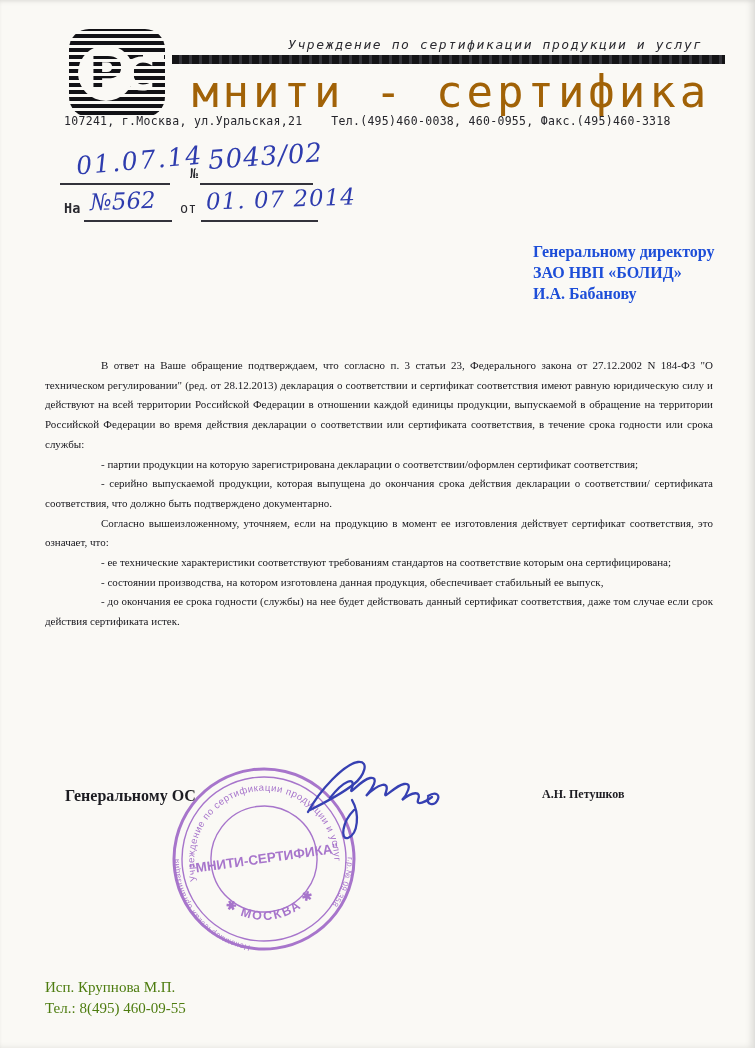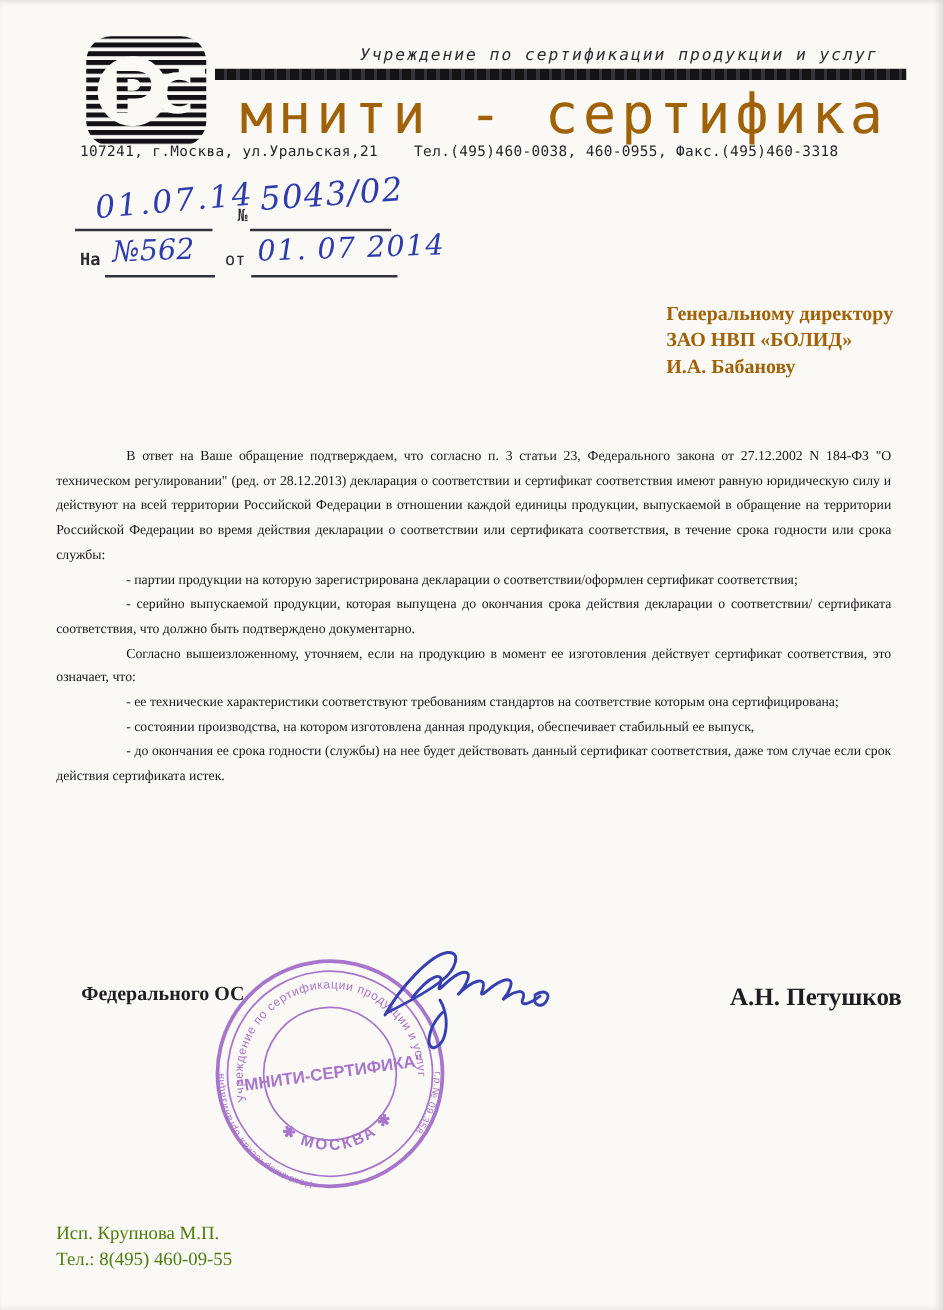--- a/index.html
+++ b/index.html
@@ -47,31 +47,31 @@
   .lbl-na{left:64px;top:200px;font-weight:bold;}
   .lbl-ot{left:180px;top:200px;}
   .uline{position:absolute;height:2px;background:#33333b;}
   .u1{left:60px;top:183px;width:110px;}
   .u2{left:200px;top:183px;width:113px;}
   .u3{left:84px;top:220px;width:88px;}
   .u4{left:201px;top:220px;width:117px;}
   
   .recipient{
     position:absolute;left:533px;top:241px;
-    font-weight:bold;font-size:16px;line-height:21px;color:#a16207;
+    font-weight:bold;font-size:16px;line-height:21px;color:#1d4ed8;
   }
   
   .body-text{
     position:absolute;left:45px;top:356px;width:668px;
     font-size:11px;line-height:19.7px;text-align:justify;color:#17171d;
   }
   .body-text p{margin:0;text-indent:56px;}
   
   .signoff-left{position:absolute;left:65px;top:787px;font-weight:bold;font-size:16px;}
-  .signoff-right{position:absolute;left:584px;top:787px;font-weight:bold;font-size:20px;}
+  .signoff-right{position:absolute;left:542px;top:787px;font-weight:bold;font-size:12px;}
   .stamp{position:absolute;left:167px;top:762px;opacity:0.88;}
   .autograph{position:absolute;left:300px;top:750px;}
   
   .footer{
     position:absolute;left:45px;top:977px;
     font-size:15px;line-height:21px;color:#4d7c0f;
   }
 </style>
 </head>
 <body>
@@ -117,21 +117,21 @@
   <div class="body-text">
       <p>В ответ на Ваше обращение подтверждаем, что согласно п. 3 статьи 23, Федерального закона от 27.12.2002 N 184-ФЗ "О техническом регулировании" (ред. от 28.12.2013) декларация о соответствии и сертификат соответствия имеют равную юридическую силу и действуют на всей территории Российской Федерации в отношении каждой единицы продукции, выпускаемой в обращение на территории Российской Федерации во время действия декларации о соответствии или сертификата соответствия, в течение срока годности или срока службы:</p>
       <p>- партии продукции на которую зарегистрирована декларации о соответствии/оформлен сертификат соответствия;</p>
       <p>- серийно выпускаемой продукции, которая выпущена до окончания срока действия декларации о соответствии/ сертификата соответствия, что должно быть подтверждено документарно.</p>
       <p>Согласно вышеизложенному, уточняем, если на продукцию в момент ее изготовления действует сертификат соответствия, это означает, что:</p>
       <p>- ее технические характеристики соответствуют требованиям стандартов на соответствие которым она сертифицирована;</p>
       <p>- состоянии производства, на котором изготовлена данная продукция, обеспечивает стабильный ее выпуск,</p>
       <p>- до окончания ее срока годности (службы) на нее будет действовать данный сертификат соответствия, даже  том случае если срок действия сертификата истек.</p>
     </div>
 
-  <div class="signoff-left">Федерального ОС</div>
+  <div class="signoff-left">Генеральному ОС</div>
   <div class="signoff-right">А.Н. Петушков</div>
 
   <svg class="stamp" width="195" height="195" viewBox="0 0 195 195" aria-hidden="true">
     <g transform="rotate(-8 97 97)" fill="none" stroke="#9c63c6">
       <circle cx="97" cy="97" r="90" stroke-width="3"></circle>
       <circle cx="97" cy="97" r="82" stroke-width="1.4"></circle>
       <circle cx="97" cy="97" r="53" stroke-width="1.4"></circle>
       <path id="arc-top" d="M 30,119 A 70,70 0 1 1 164,119" stroke="none"></path>
       <path id="arc-bottom" d="M 38,115 A 62,62 0 0 0 156,115" stroke="none"></path>
       <path id="arc-outer-left" d="M 72,181 A 86,86 0 0 1 13,84" stroke="none"></path>

